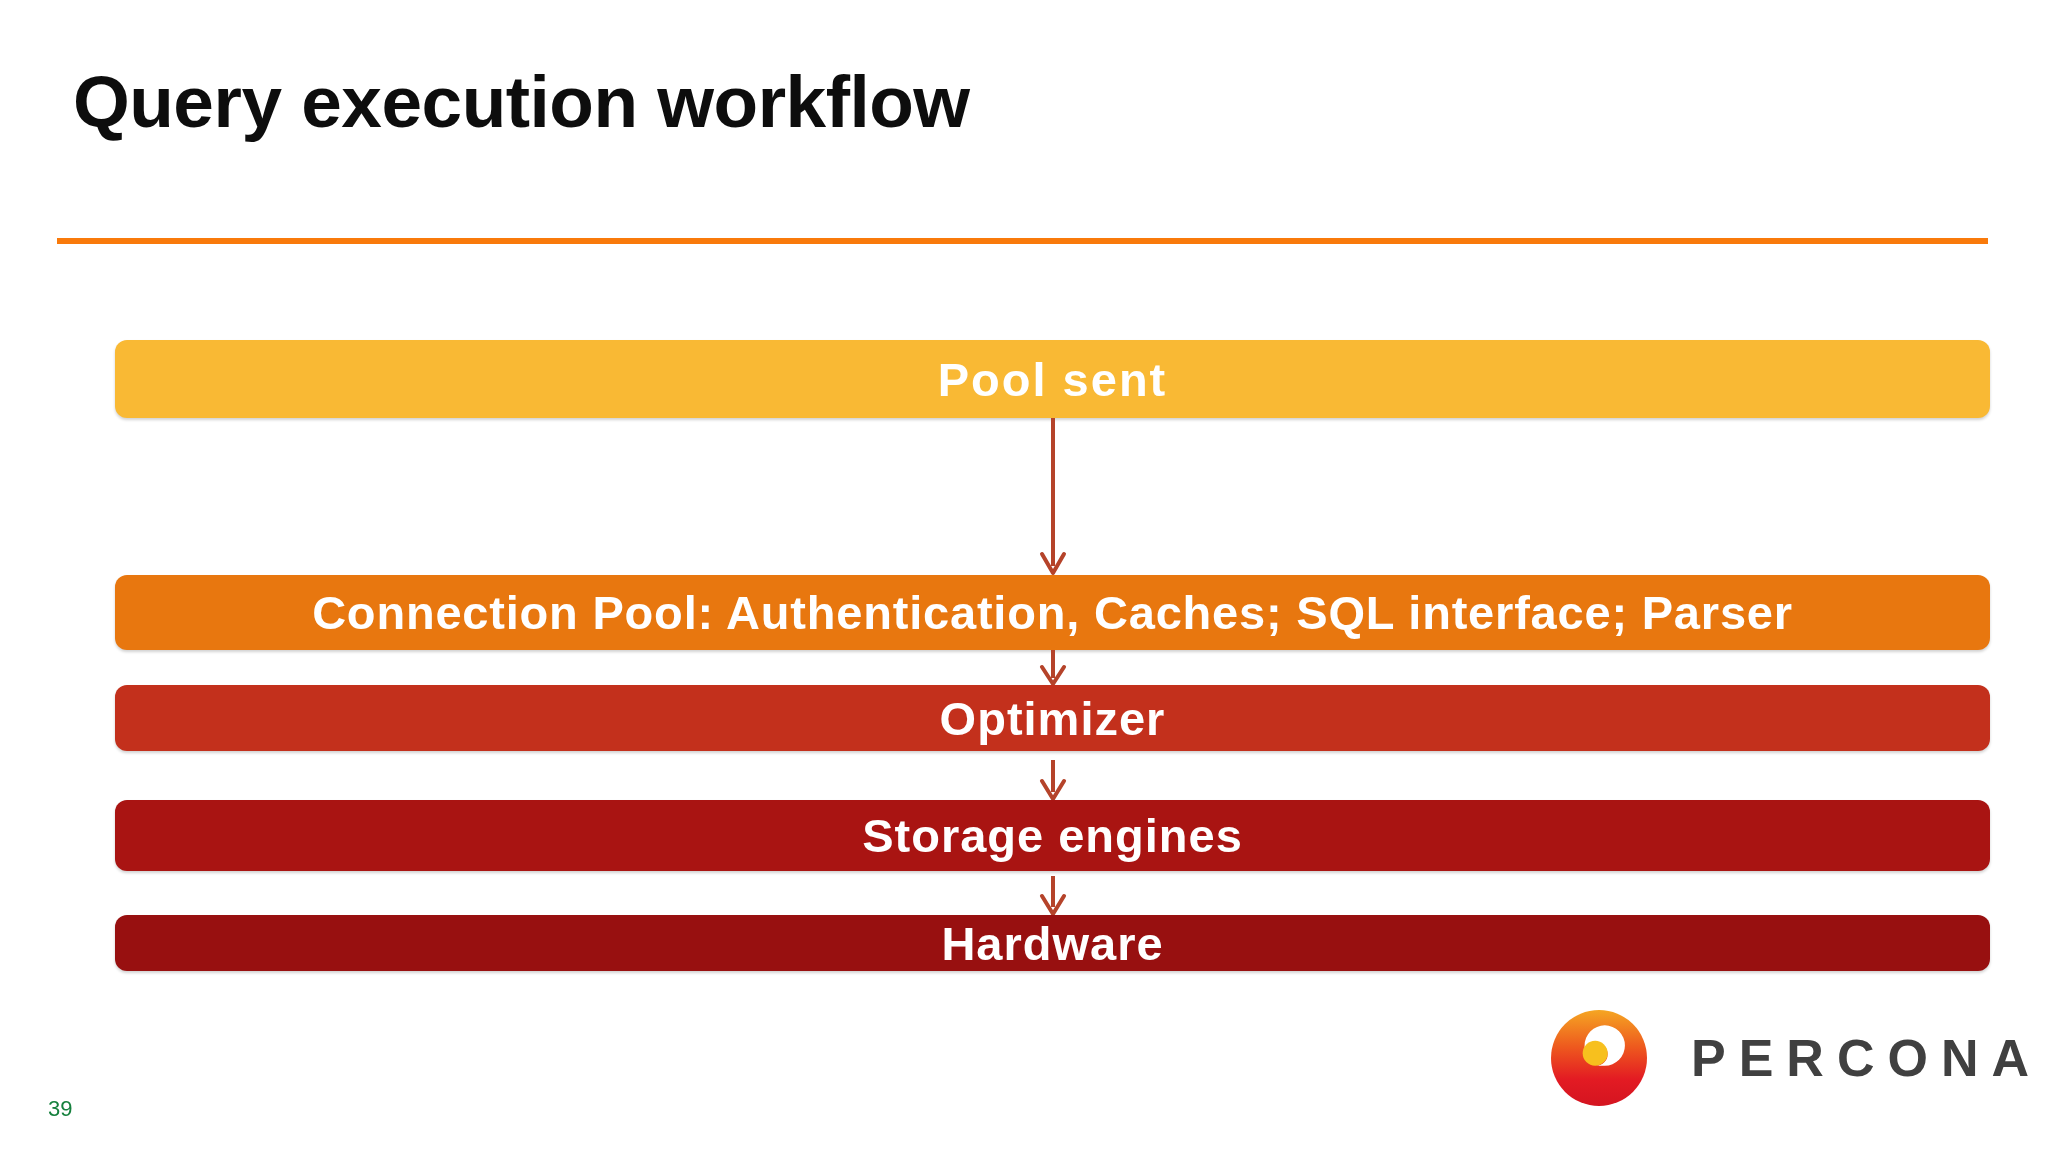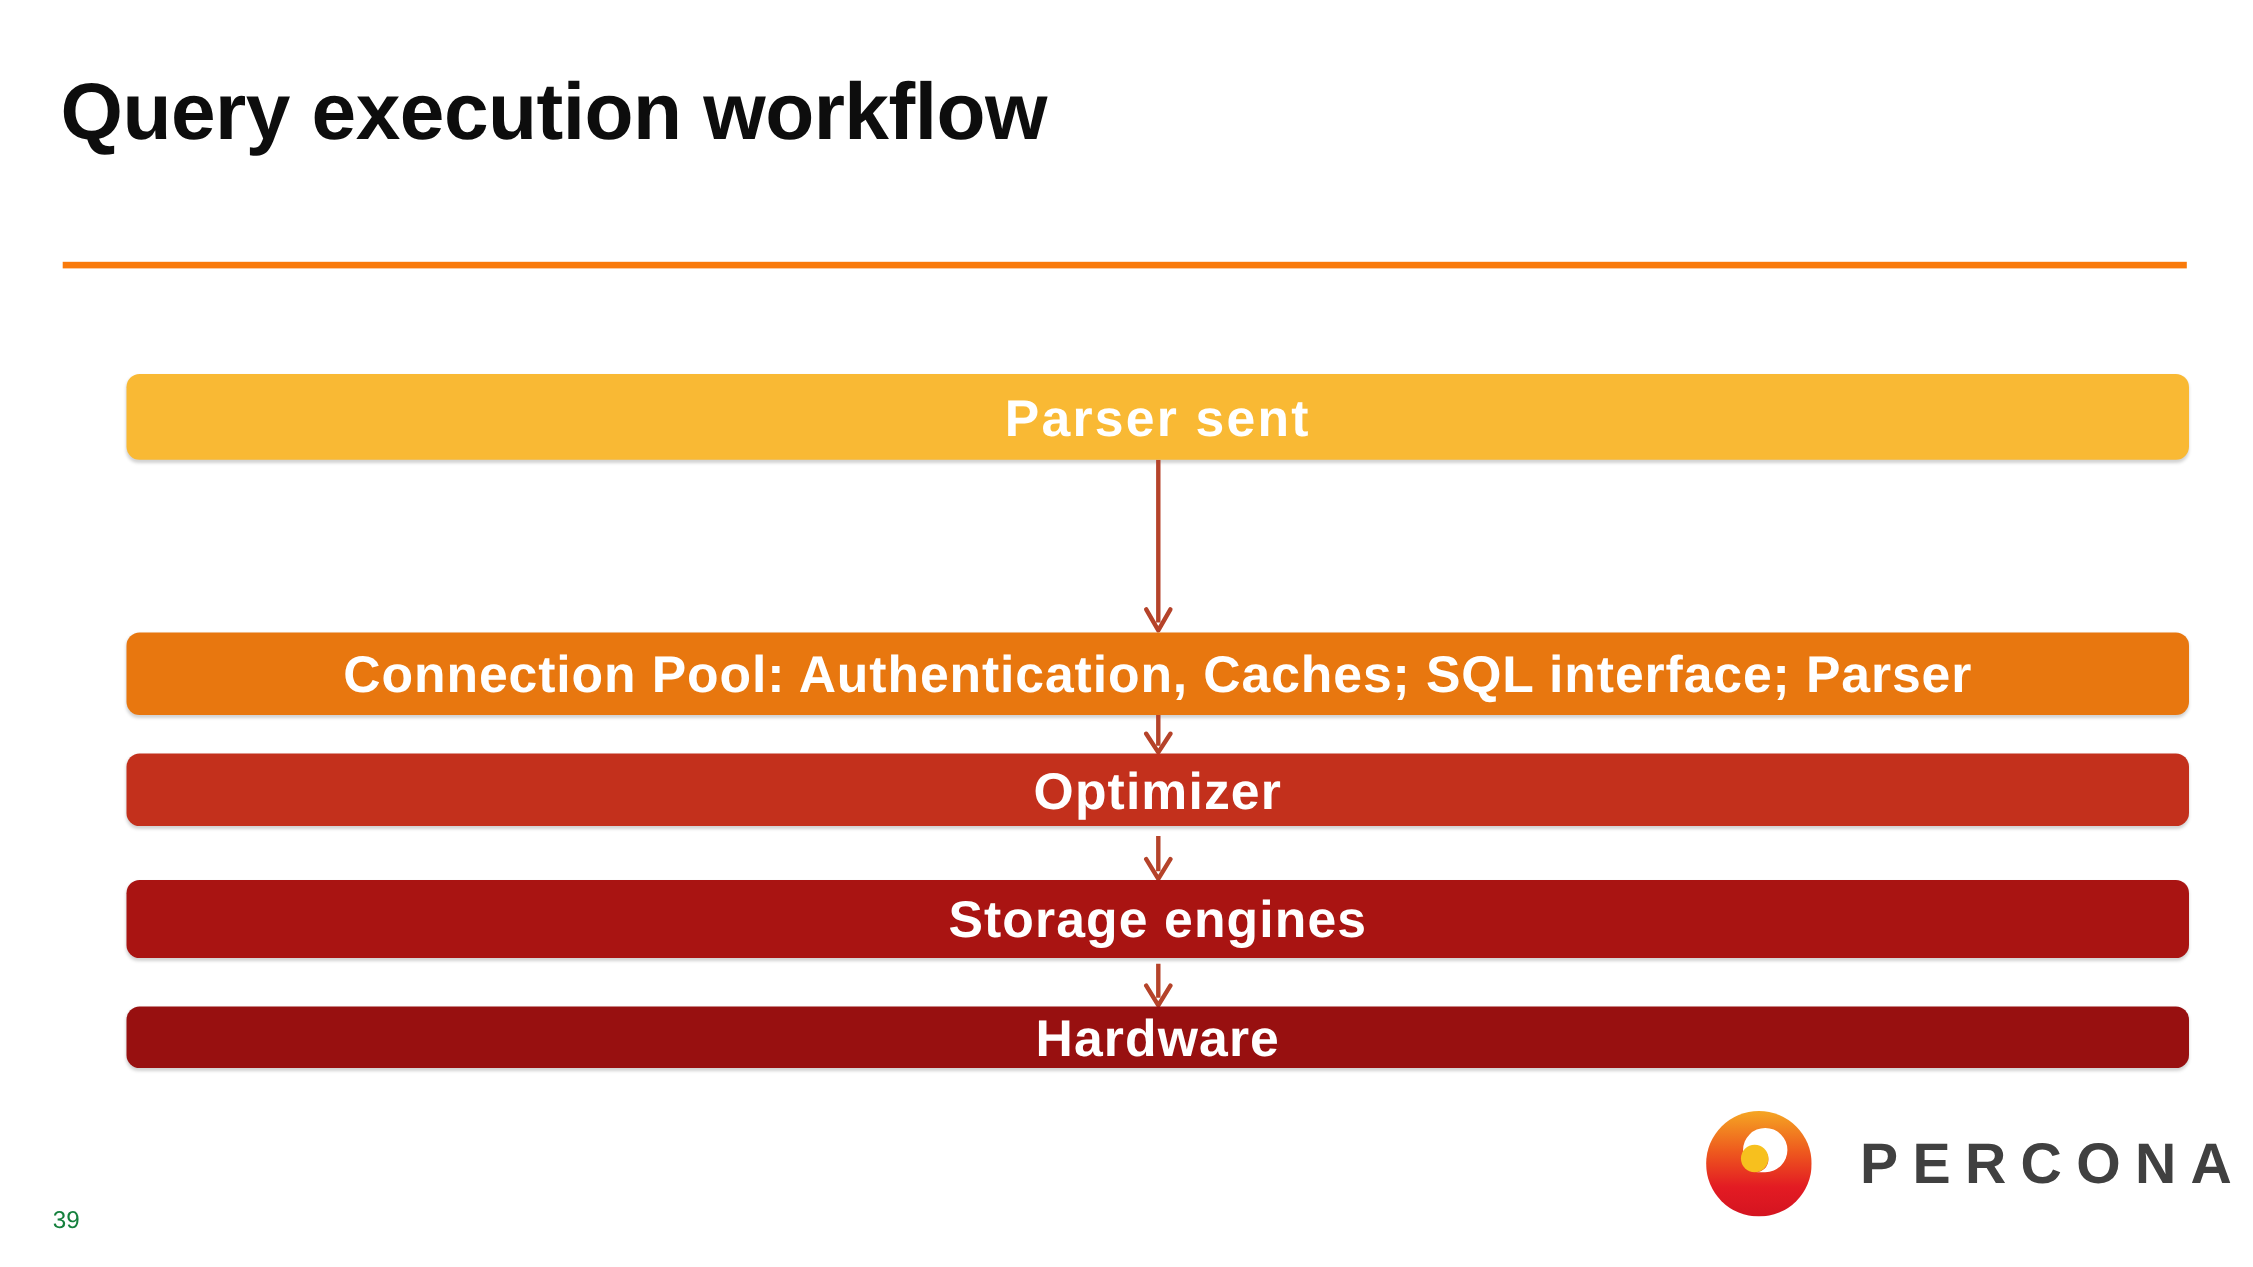--- a/index.html
+++ b/index.html
@@ -15,21 +15,21 @@
   #slide {
     position: relative;
     width: 2048px;
     height: 1152px;
     background: #ffffff;
   }
 
   
   #slide-title {
     position: absolute;
-    left: 55px;
+    left: 73px;
     top: 62px;
     font-size: 73px;
     font-weight: bold;
     color: #0d0d0d;
     letter-spacing: -0.5px;
     line-height: 1.1;
     white-space: nowrap;
   }
 
   #title-rule {
@@ -150,21 +150,21 @@
 
 <div id="slide">
 
   <div id="slide-title">Query execution workflow</div>
 
   <div id="title-rule"></div>
 
   <div>
 
     <div class="flow-bar" id="bar-0">
-      <span class="bar-label">Parser sent</span>
+      <span class="bar-label">Pool sent</span>
     </div>
 
     <div class="flow-arrow" id="arrow-0">
       <svg viewBox="0 0 32 158" preserveAspectRatio="none" aria-hidden="true">
         <line x1="16" y1="0" x2="16" y2="148" stroke="#B5432A" stroke-width="4"></line>
         <path d="M 5 136 L 16 155 L 27 136" fill="none" stroke="#B5432A" stroke-width="4" stroke-linecap="round" stroke-linejoin="round"></path>
       </svg>
     </div>
 
     <div class="flow-bar" id="bar-1">

